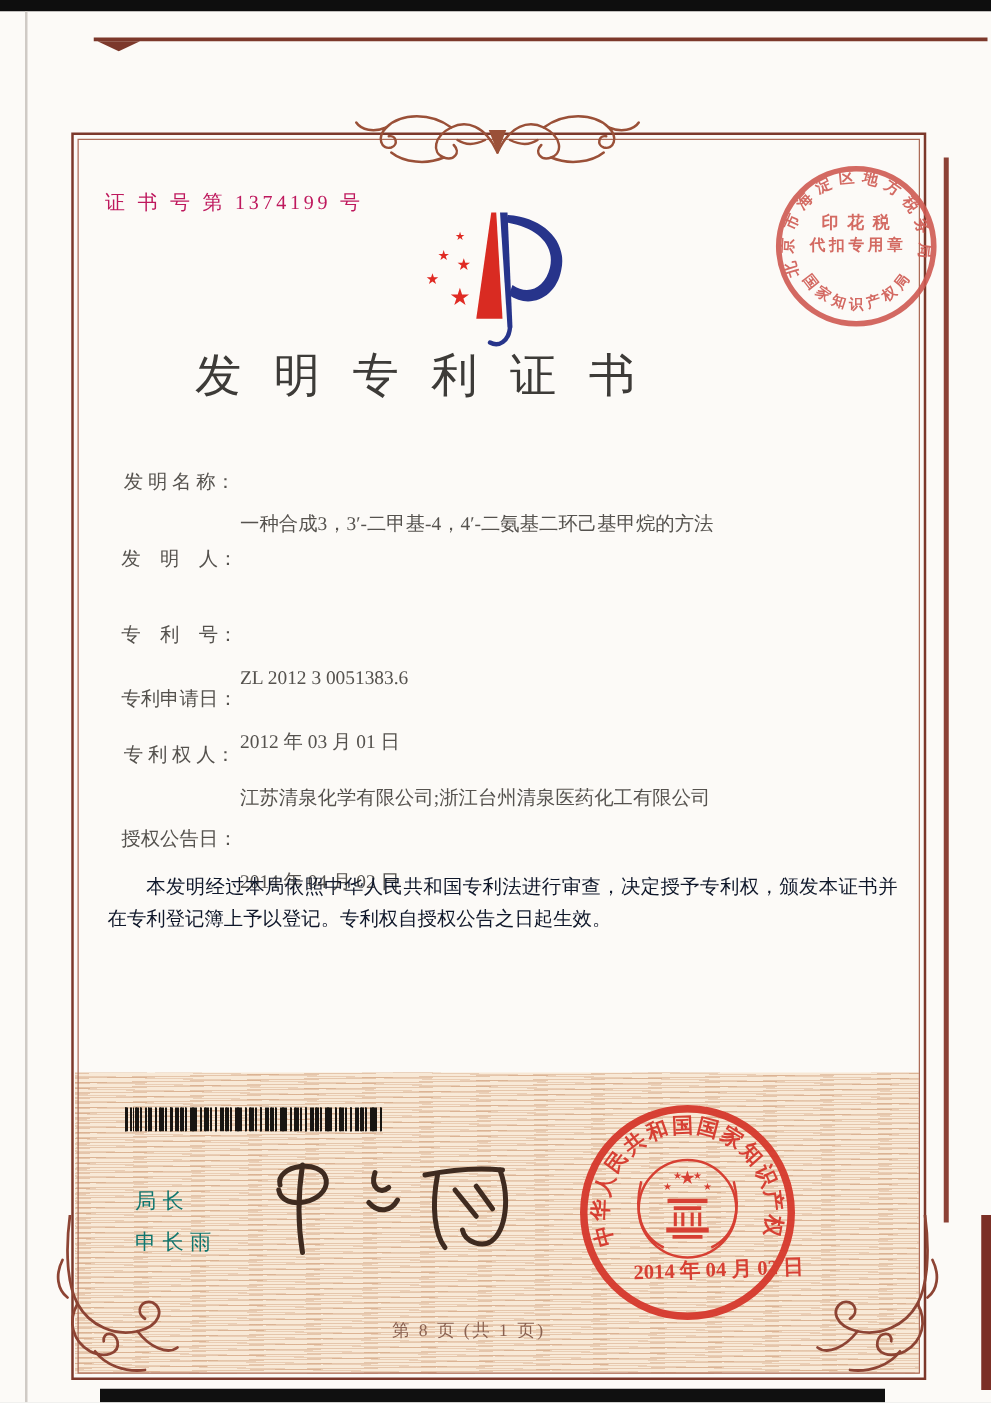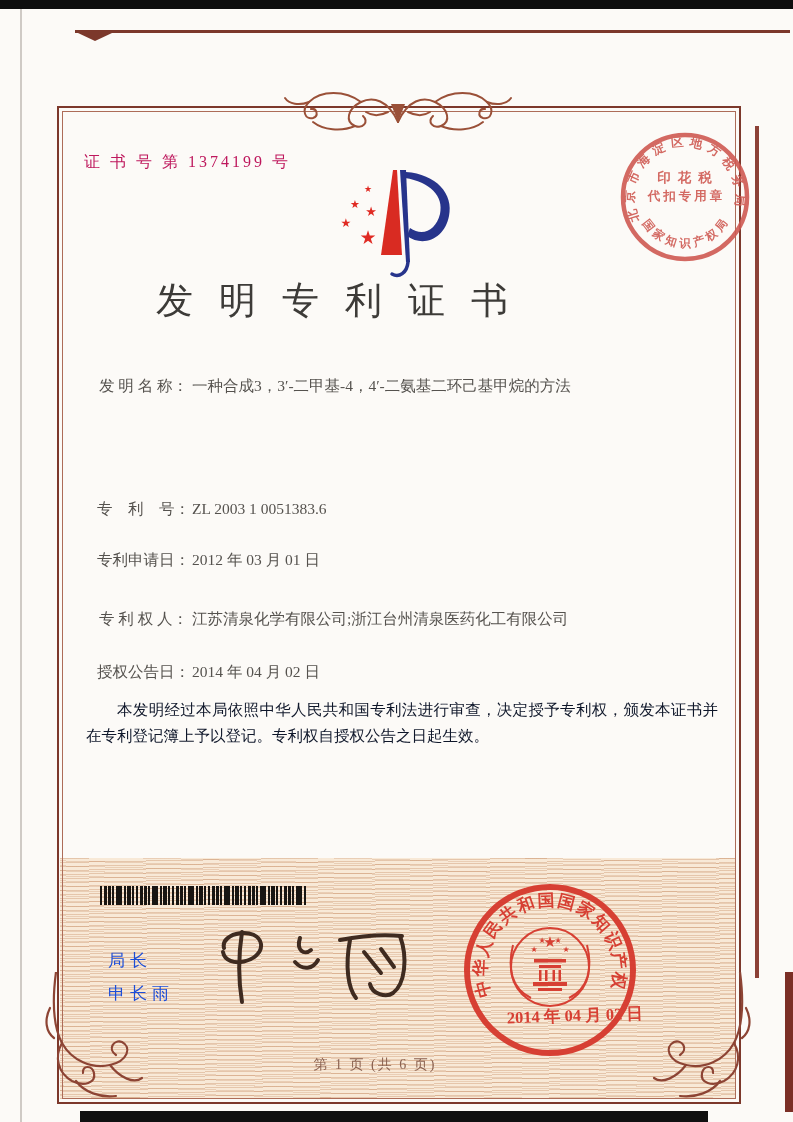--- a/index.html
+++ b/index.html
@@ -22,30 +22,30 @@
   .guilloche{position:absolute;left:60px;top:858px;width:675px;height:241px;background-color:#f8e9d7;
     background-image:repeating-linear-gradient(179deg,rgba(190,125,80,.33) 0 1px,transparent 1px 4px),
                      repeating-linear-gradient(181.5deg,rgba(190,125,80,.25) 0 1px,transparent 1px 5px);}
   
   .cert-no{position:absolute;left:84px;top:152px;font-size:16px;color:#be185d;letter-spacing:3px;}
   .title{position:absolute;left:0;top:276px;width:664px;text-align:center;font-size:37px;color:#3d3b38;
          letter-spacing:26px;text-indent:26px;font-weight:500;}
   .fields{position:absolute;left:95px;top:372px;width:628px;font-size:15.5px;color:#55524e;}
   .frow{position:absolute;left:0;display:flex;line-height:21px;}
   .frow .lab{flex:0 0 auto;min-width:97px;text-align:center;}
-  .frow .val{flex:1 1 auto;}
-  .f1{top:3px}.f2{top:65px}.f3{top:126px}.f4{top:177px}.f5{top:236px}.f6{top:289px}
+  .frow .val{flex:1 1 auto;margin-top:34px;}
+  .f1{top:3px}.f2{top:65px}.f3{top:126px}.f4{top:177px}.f5{top:222px}.f6{top:289px}
   .paras{position:absolute;left:86px;top:697px;width:632px;font-size:15.5px;line-height:25.8px;
          color:#0f172a;text-align:justify;}
   .paras p{margin:0;text-indent:2em;}
   .barcode{position:absolute;left:100px;top:886px;width:206px;height:19px;
     background-image:repeating-linear-gradient(90deg,#181512 0 2px,transparent 2px 4px),
                      repeating-linear-gradient(90deg,#181512 0 1px,transparent 1px 6px),
                      repeating-linear-gradient(90deg,#181512 0 2px,transparent 2px 9px);}
-  .signer{position:absolute;left:108px;top:944px;font-size:17px;color:#1d4ed8;letter-spacing:5px;line-height:33px;}
+  .signer{position:absolute;left:108px;top:944px;font-size:17px;color:#0f766e;letter-spacing:5px;line-height:33px;}
   .footer{position:absolute;left:250px;top:1056px;width:250px;text-align:center;font-size:14px;
           color:#8a6150;letter-spacing:2px;}
   svg text{font-family:"Liberation Serif","DejaVu Serif",serif;}
   .abs{position:absolute;}
 </style>
 </head>
 <body>
 
 <div class="page">
 
@@ -90,26 +90,27 @@
 
   <div class="cert-no">证 书 号 第 1374199 号</div>
   <div class="title">发明专利证书</div>
 
   <div class="fields">
     <div class="frow f1">
       <span class="lab">发 明 名 称：</span>
       <span class="val">一种合成3，3′-二甲基-4，4′-二氨基二环己基甲烷的方法</span>
     </div>
     <div class="frow f2">
+      <span class="lab">发　明　人：</span>
       <span class="val">
       </span>
     </div>
     <div class="frow f3">
       <span class="lab">专　利　号：</span>
-      <span class="val">ZL 2003 1 0051383.6</span>
+      <span class="val">ZL 2012 3 0051383.6</span>
     </div>
     <div class="frow f4">
       <span class="lab">专利申请日：</span>
       <span class="val">2012 年 03 月 01 日</span>
     </div>
     <div class="frow f5">
       <span class="lab">专 利 权 人：</span>
       <span class="val">江苏清泉化学有限公司;浙江台州清泉医药化工有限公司</span>
     </div>
     <div class="frow f6">
@@ -204,18 +205,18 @@
         <text x="27.599462319663907" y="95.78307376628293" font-size="11.5" fill="#cf5a52" text-anchor="middle" font-weight="bold" transform="rotate(52 27.599462319663907 95.78307376628293)">国</text>
         <text x="38.55994384485742" y="106.12375476403312" font-size="11.5" fill="#cf5a52" text-anchor="middle" font-weight="bold" transform="rotate(34.66666666666667 38.55994384485742 106.12375476403312)">家</text>
         <text x="52.1034859480759" y="112.72938161238659" font-size="11.5" fill="#cf5a52" text-anchor="middle" font-weight="bold" transform="rotate(17.333333333333343 52.1034859480759 112.72938161238659)">知</text>
         <text x="67" y="115" font-size="11.5" fill="#cf5a52" text-anchor="middle" font-weight="bold" transform="rotate(0 67 115)">识</text>
         <text x="81.8965140519241" y="112.72938161238659" font-size="11.5" fill="#cf5a52" text-anchor="middle" font-weight="bold" transform="rotate(-17.33333333333333 81.8965140519241 112.72938161238659)">产</text>
         <text x="95.44005615514259" y="106.12375476403311" font-size="11.5" fill="#cf5a52" text-anchor="middle" font-weight="bold" transform="rotate(-34.66666666666667 95.44005615514259 106.12375476403311)">权</text>
         <text x="106.4005376803361" y="95.78307376628291" font-size="11.5" fill="#cf5a52" text-anchor="middle" font-weight="bold" transform="rotate(-52 106.4005376803361 95.78307376628291)">局</text>
       </g>
   </svg>
 
-  <div class="footer">第 1 页 (共 6 页)</div>
+  <div class="footer">第 8 页 (共 1 页)</div>
 
   <div class="scan-right-line"></div>
   <div class="scan-right-band"></div>
   <div class="scan-bottom"></div>
 </div>
 
 </body></html>

